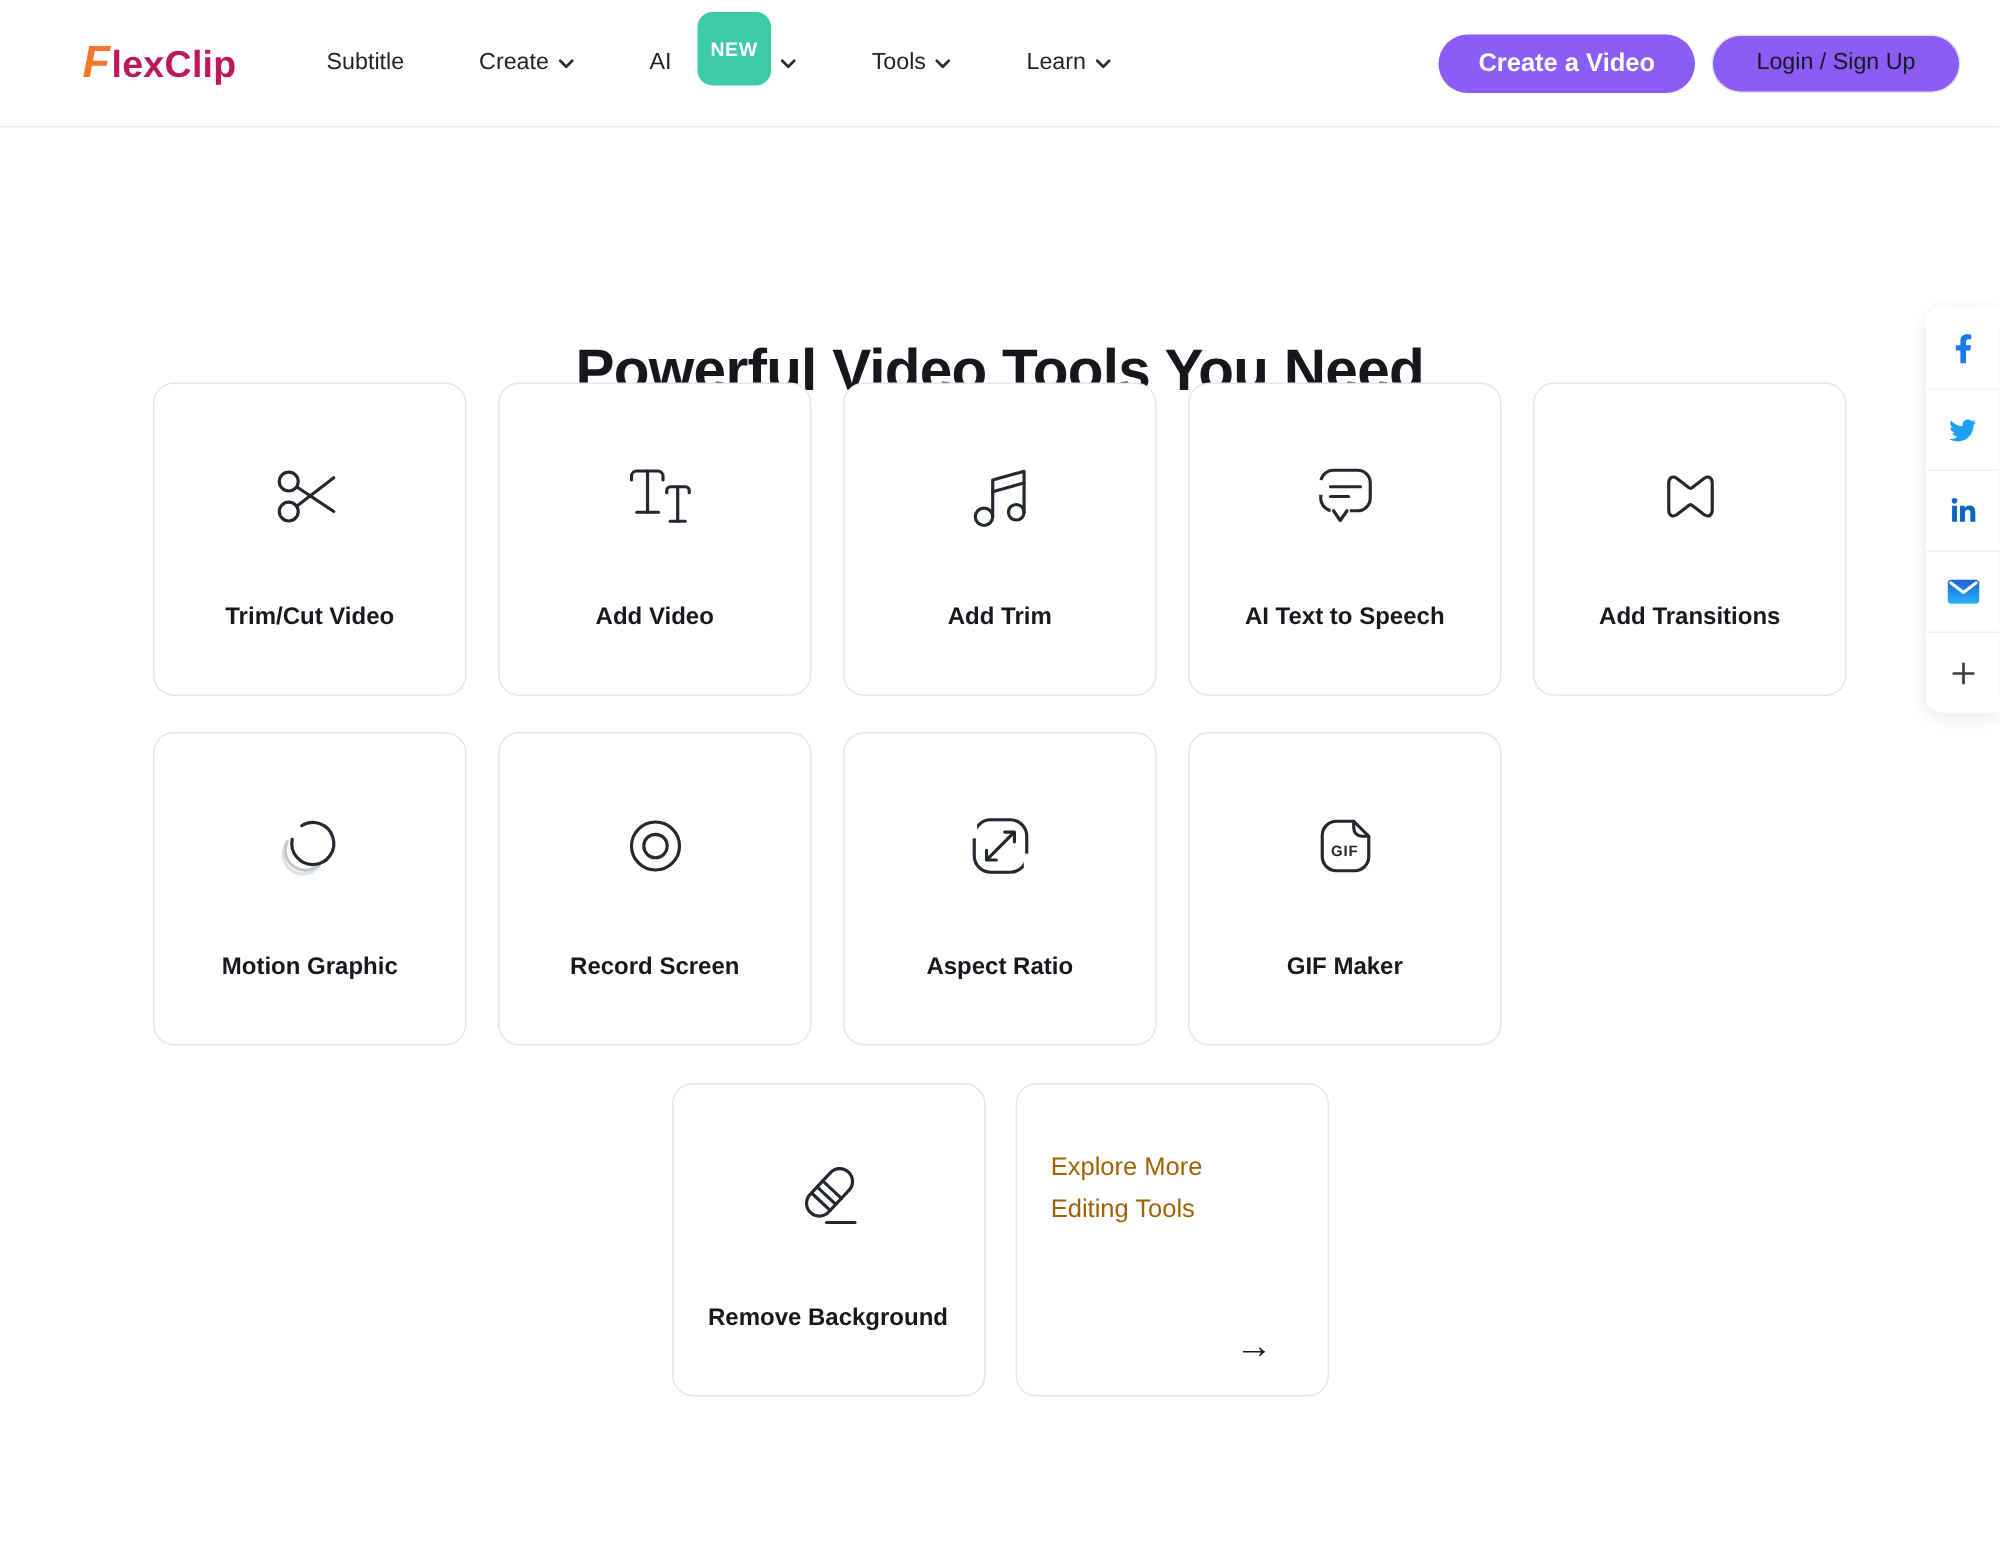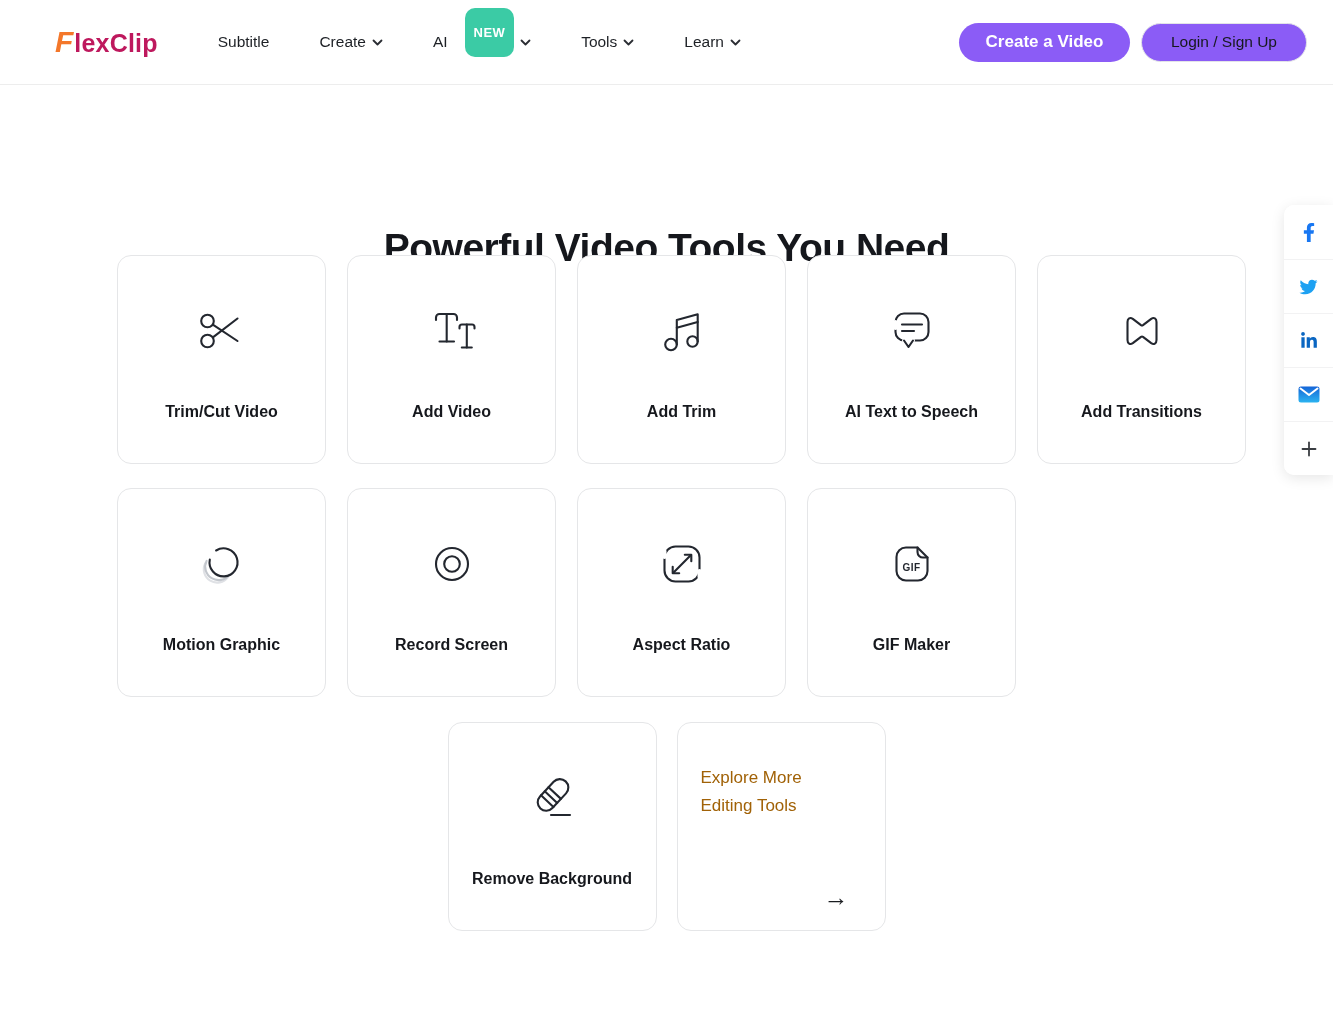--- a/index.html
+++ b/index.html
@@ -53,21 +53,21 @@
 
   
   .page-title {
     position:absolute; top:178px; left:0; width:1333px;
     text-align:center; font-size:39px; font-weight:700;
     color:#15171c; letter-spacing:-.5px;margin-top:48px;
   }
 
   
   .grid {
-    position:absolute; top:255px; left:117px;
+    position:absolute; top:255px; left:102px;
     display:grid; grid-template-columns:repeat(5,209px); grid-auto-rows:209px;
     column-gap:21px; row-gap:24px;
   }
   .row3 {
     position:absolute; top:722px; left:0; width:1333px;
     display:flex; justify-content:center; gap:20px;
   }
   .card {
     width:209px; height:209px;
     border:1px solid #e5e6e8; border-radius:14px; background:#fff;

